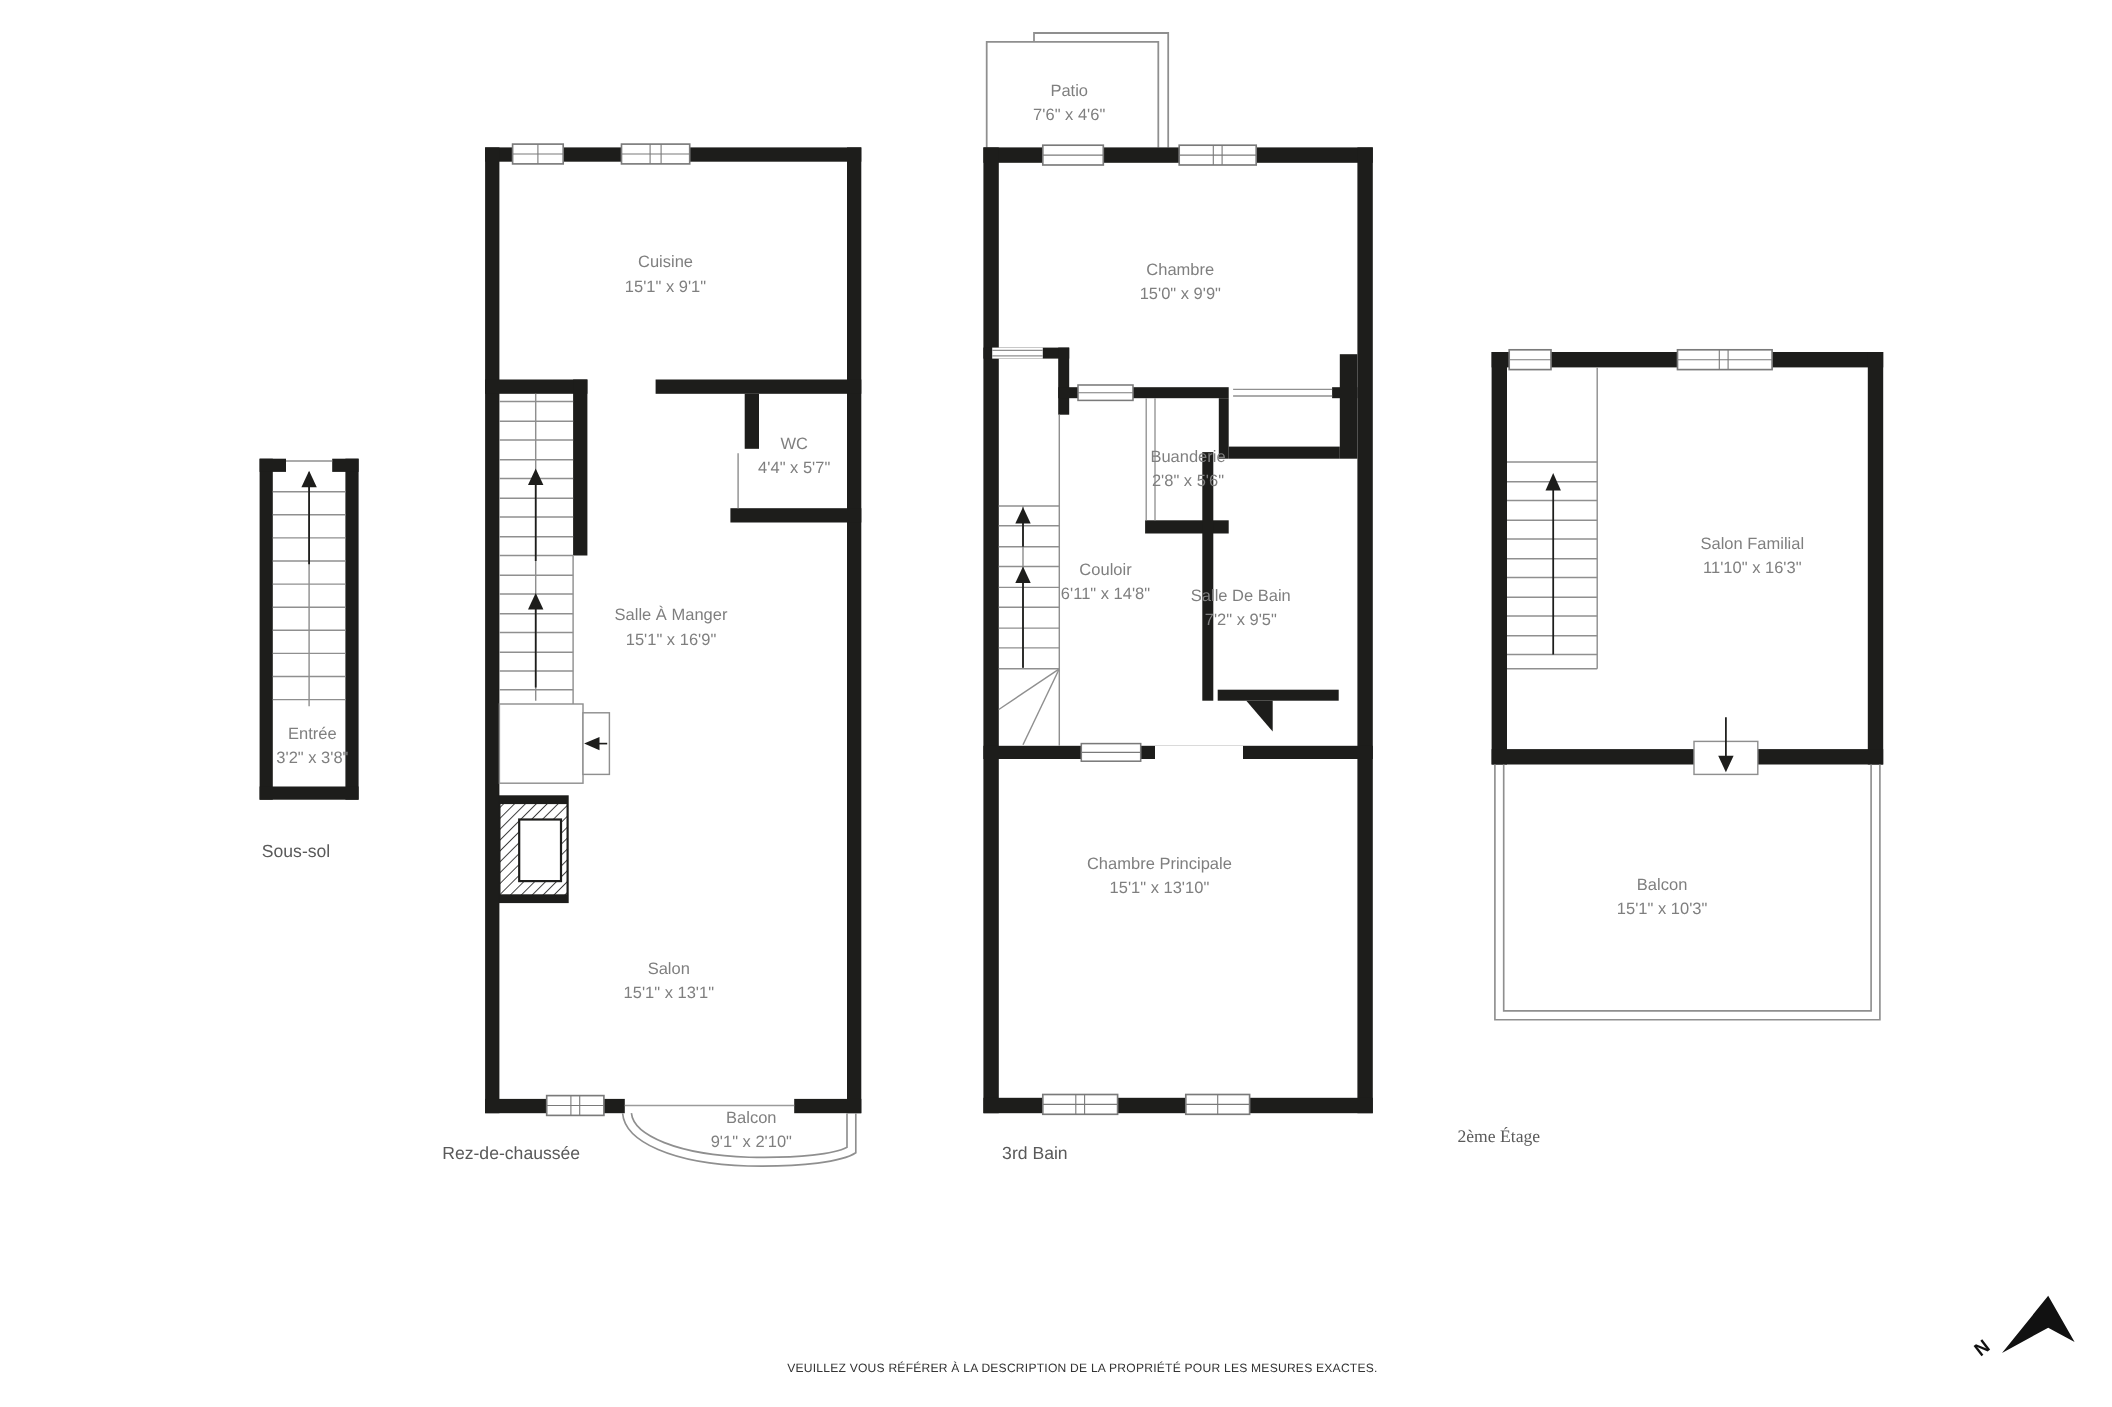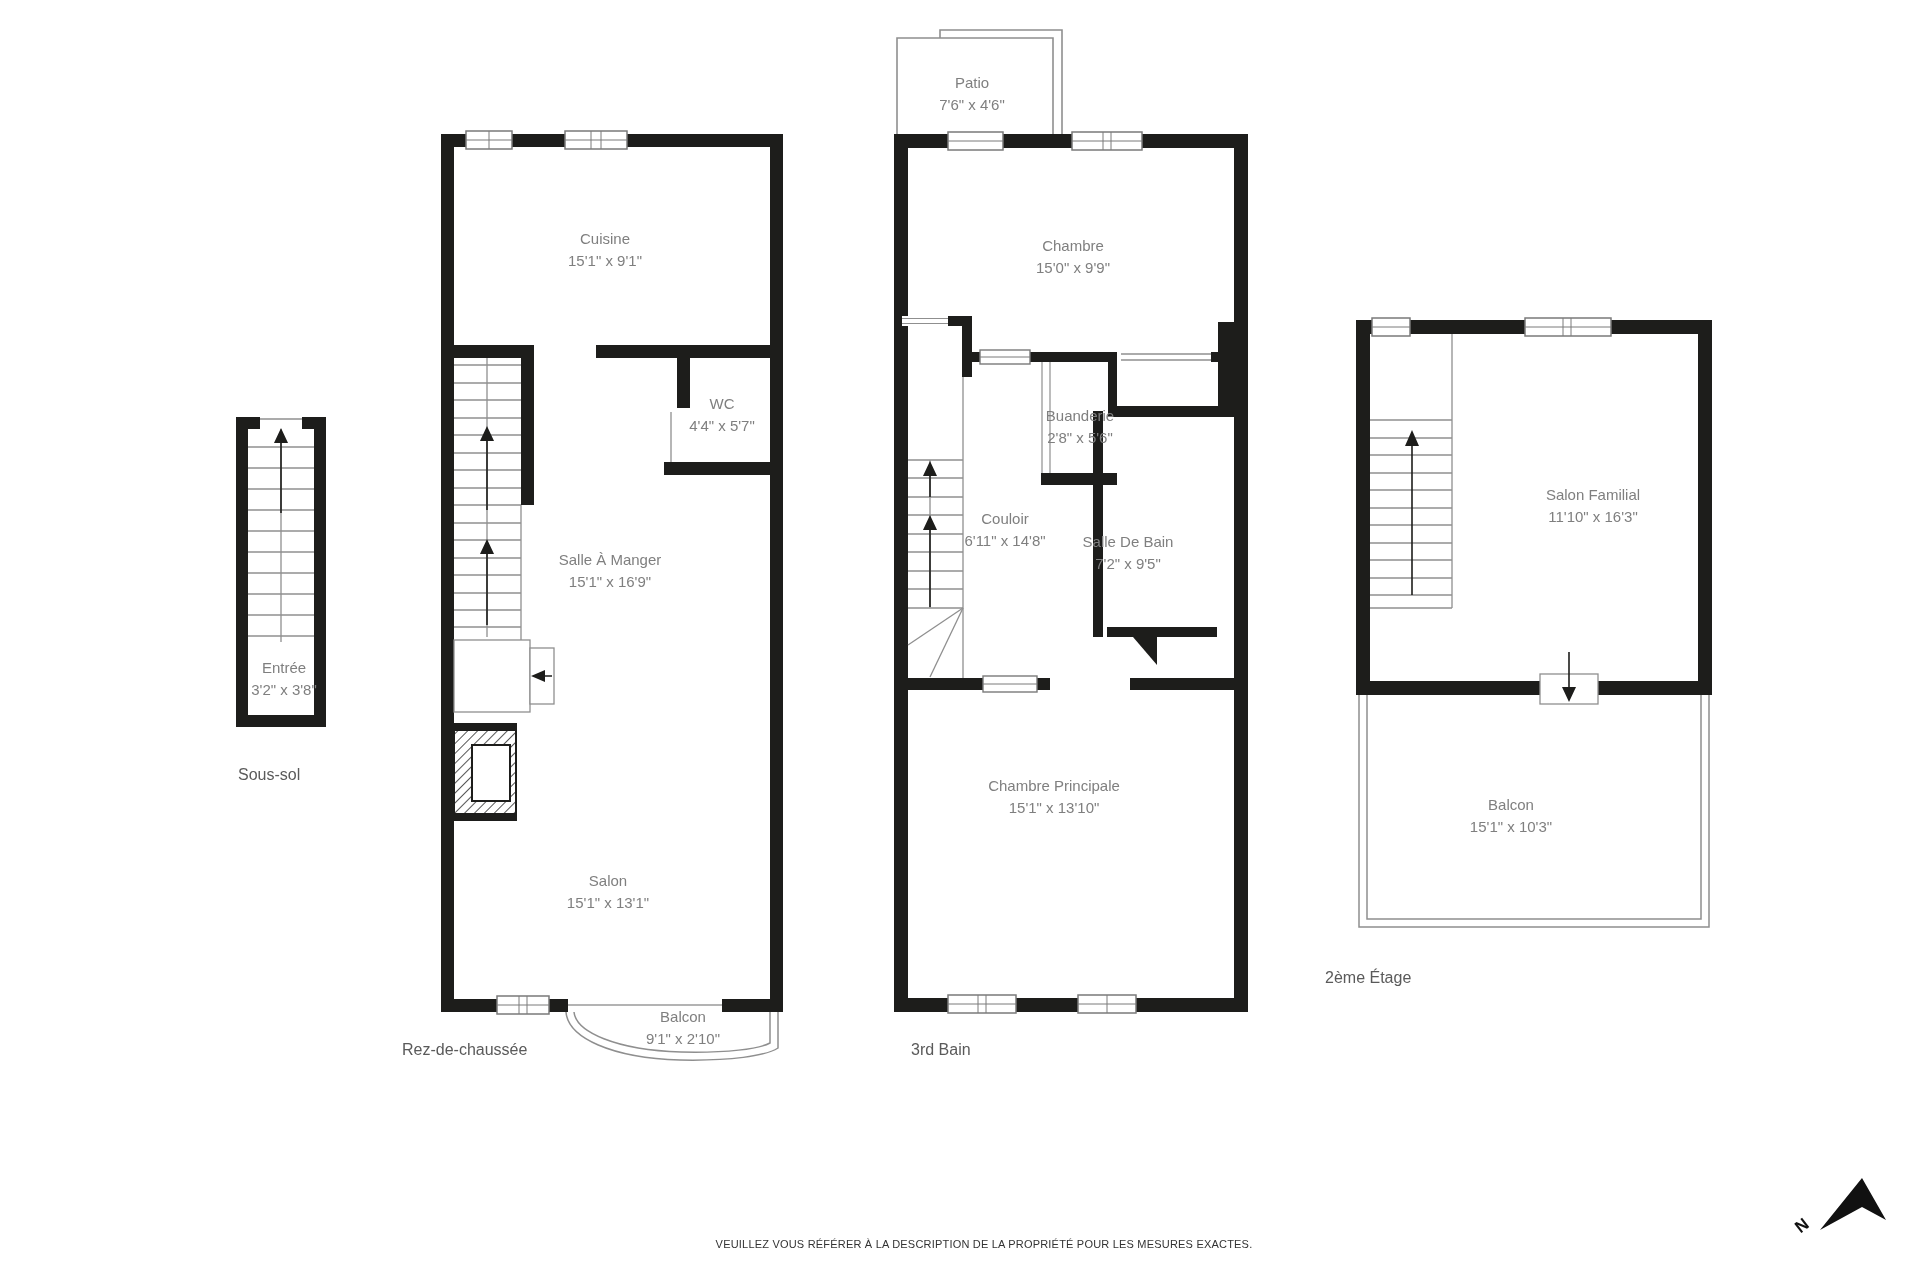--- a/index.html
+++ b/index.html
@@ -364,19 +364,19 @@
 </div>
 
 <div class="room-label" style="left:1511px;top:816px;">
   <div>Balcon</div>
   <div>15'1" x 10'3"</div>
 </div>
 
 <div class="floor-label" style="left:238px;top:775px;">Sous-sol</div>
 <div class="floor-label" style="left:402px;top:1050px;">Rez-de-chaussée</div>
 <div class="floor-label" style="left:911px;top:1050px;">3rd Bain</div>
-<div class="floor-label" style="left:1325px;top:978px;">2ème Étage</div>
+<div class="floor-label" style="left:1325px;top:1034px;font-family:Liberation Serif, serif;">2ème Étage</div>
 
 <div class="summary-line disclaimer" style="top:1244px;margin-left:24px;">VEUILLEZ VOUS RÉFÉRER À LA DESCRIPTION DE LA PROPRIÉTÉ POUR LES MESURES EXACTES.</div>
 
 <div class="north-n">N</div>
 
 </div>
 
 </body></html>

